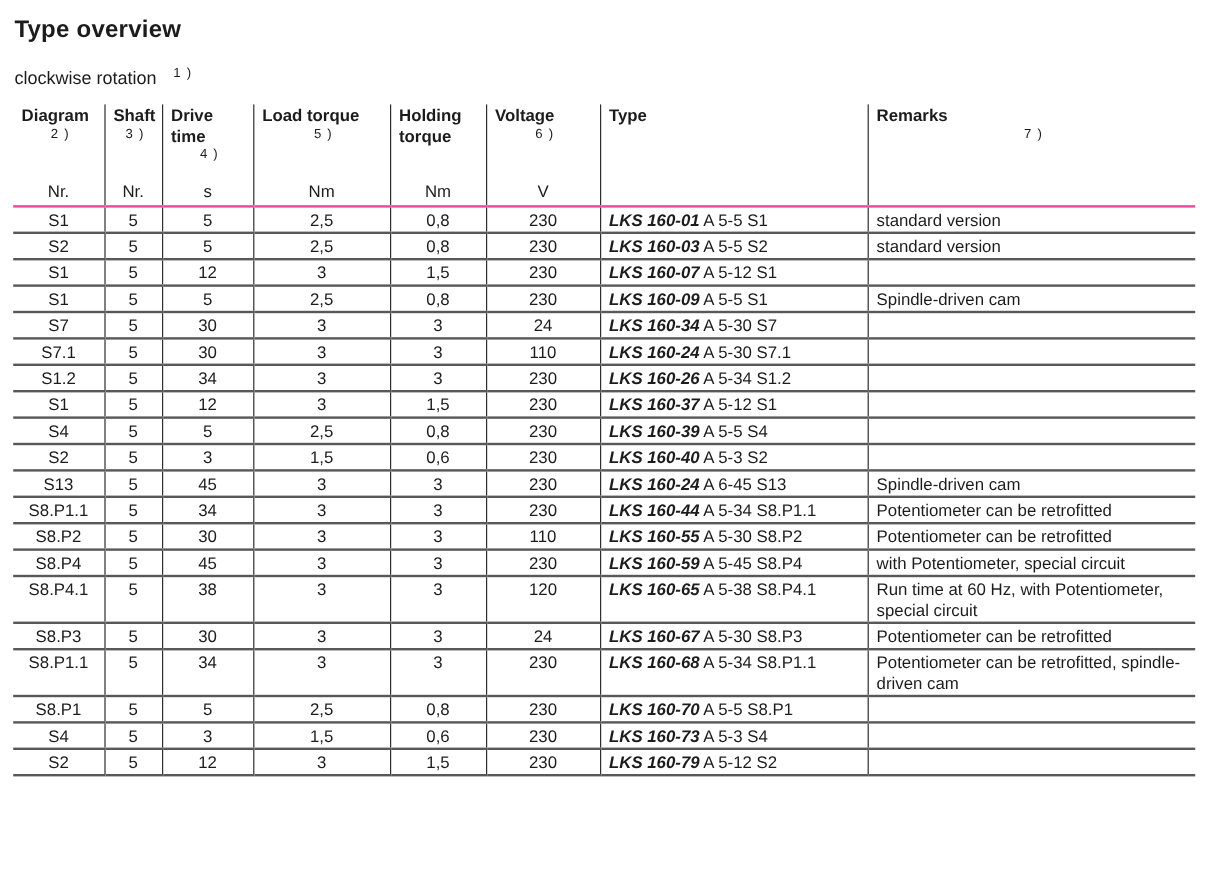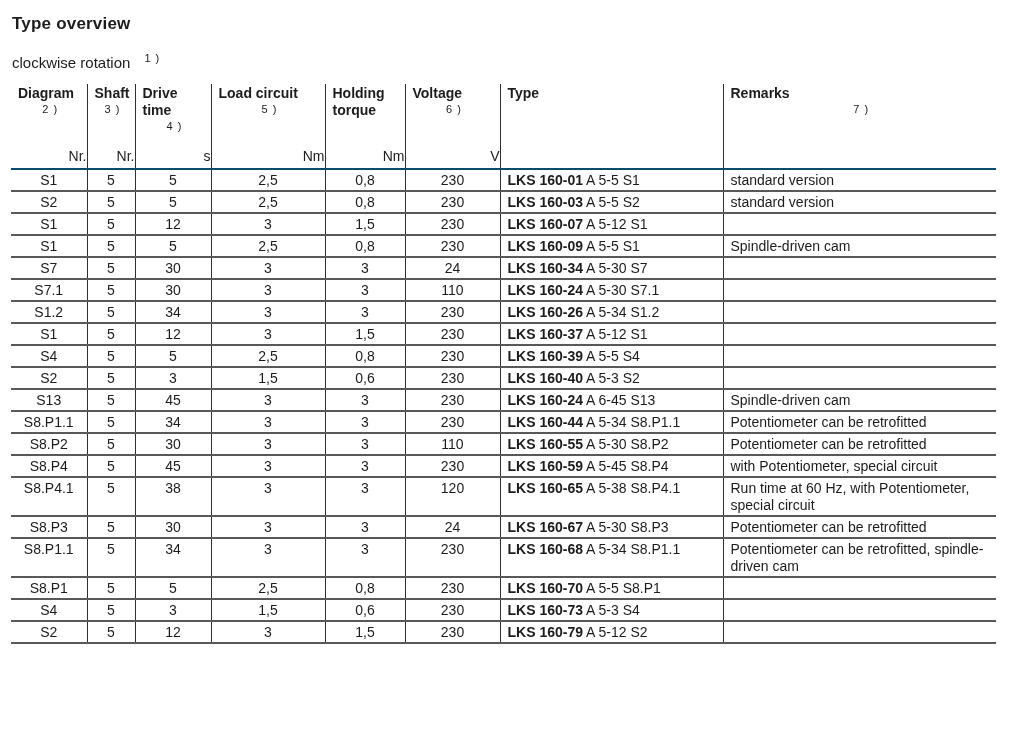--- a/index.html
+++ b/index.html
@@ -5,21 +5,21 @@
   html, body { margin: 0; padding: 0; background: #ffffff; }
   body {
     width: 1016px; height: 745px; overflow: hidden;
     font-family: "Liberation Sans", "DejaVu Sans", sans-serif;
     color: #1c1c1c;
     -webkit-font-smoothing: antialiased;
   }
   .page { padding: 12px 11px 0 11px; }
 
   .title {
-    font-size: 17px; font-weight: bold; margin: 2px 0 0 1px; letter-spacing: .2px;
+    font-size: 20px; font-weight: bold; margin: 2px 0 0 1px; letter-spacing: .2px;
   }
   .subtitle { margin: 20px 0 0 1px; font-size: 15px; }
   .subtitle .fnref {
     font-size: 11px; position: relative; top: -6px; margin-left: 14px; letter-spacing: 1px;
   }
 
   table.overview {
     border-collapse: collapse; table-layout: fixed;
     width: 985px; margin-top: 13px;
   }
@@ -28,33 +28,33 @@
 
   .head-titles th {
     height: 57px; vertical-align: top; text-align: left;
     padding: 1px 4px 0 7px; font-size: 14px; font-weight: bold; line-height: 17px;
   }
   .h-foot {
     font-weight: normal; font-size: 11px; line-height: 13px;
     text-align: center; margin-top: 1px; letter-spacing: 1px;
   }
   .head-units th {
-    height: 22px; font-weight: normal; font-size: 14px; text-align: right;
+    height: 22px; font-weight: normal; font-size: 14px; text-align: center;
     vertical-align: bottom; padding: 0 0 4px 0;
-    border-bottom: 2px solid #0c4a6e;
+    border-bottom: 2px solid #ec4899;
   }
 
   .overview tbody td {
     border-bottom: 2px solid #585858;
     font-size: 14px; line-height: 17px;
     vertical-align: top; height: 17px;
     padding: 2px 7px 1px 7px;
   }
   .overview tbody td.num { text-align: center; padding-left: 2px; padding-right: 2px; }
-  .overview tbody td.type b { font-weight: bold; }
+  .overview tbody td.type b { font-weight: bold; font-style: italic; }
 </style>
 </head>
 <body>
 
 <div class="page">
   <div class="title">Type overview</div>
   <div class="subtitle">
     <span>clockwise rotation</span><span class="fnref">1 )</span>
   </div>
 
@@ -77,21 +77,21 @@
           </th>
           <th>
             <div class="h-label">Shaft</div>
             <div class="h-foot">3 )</div>
           </th>
           <th>
             <div class="h-label">Drive time</div>
             <div class="h-foot">4 )</div>
           </th>
           <th>
-            <div class="h-label">Load circuit</div>
+            <div class="h-label">Load torque</div>
             <div class="h-foot">5 )</div>
           </th>
           <th>
             <div class="h-label">Holding torque</div>
           </th>
           <th>
             <div class="h-label">Voltage</div>
             <div class="h-foot">6 )</div>
           </th>
           <th>

